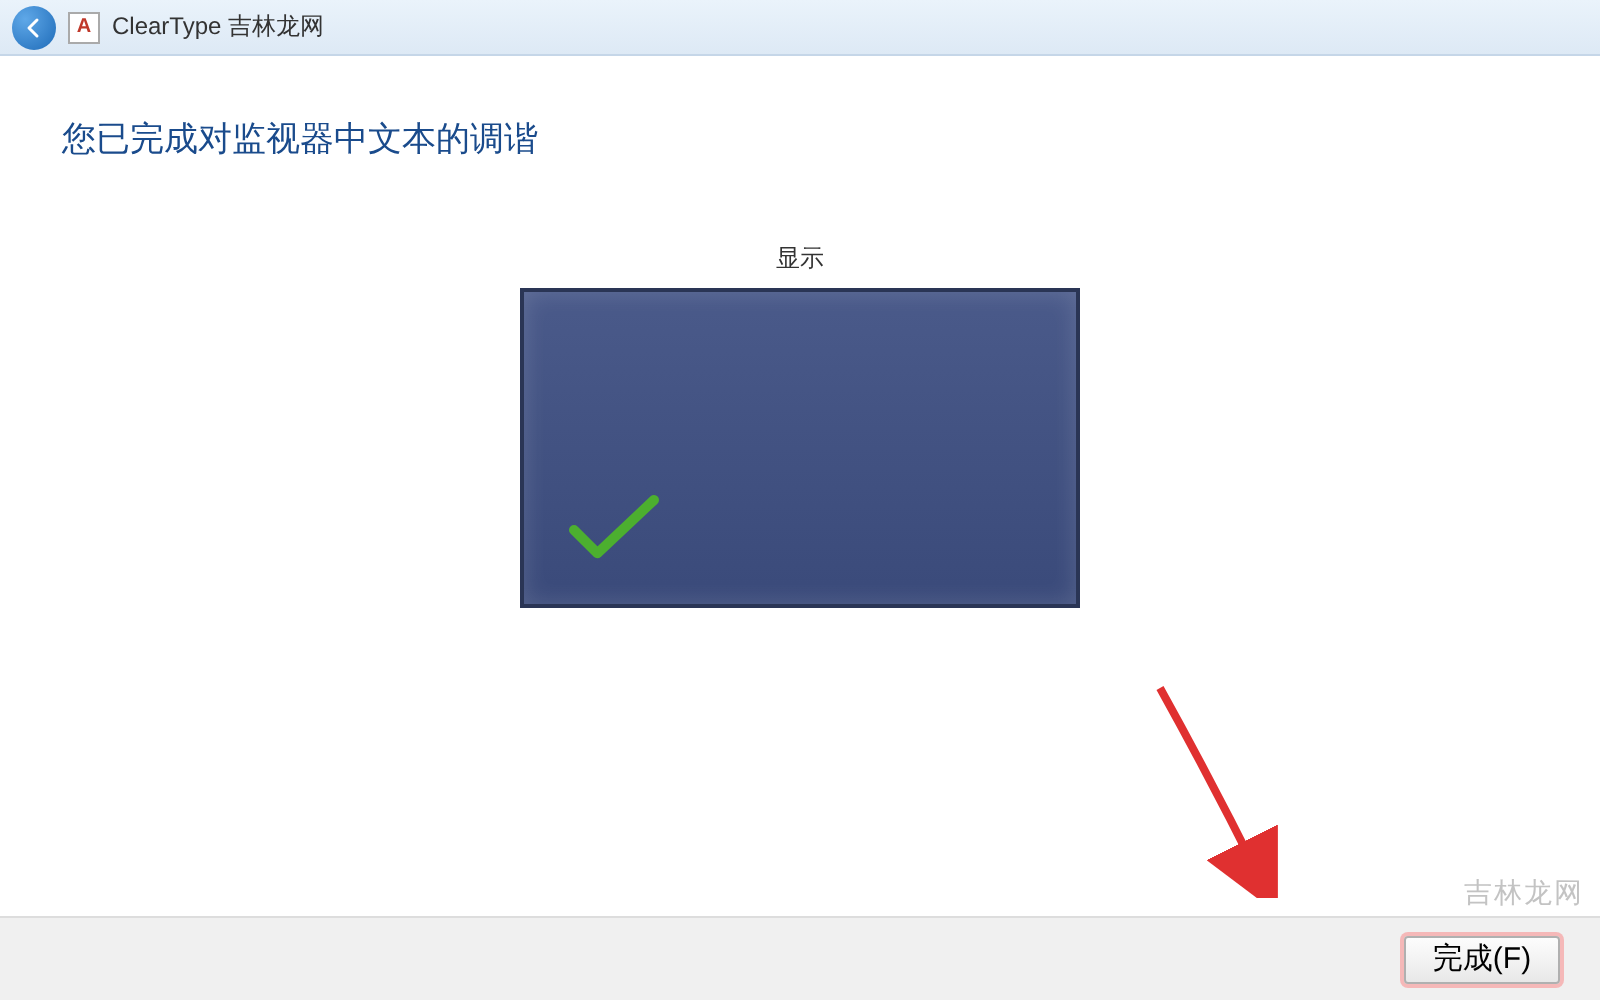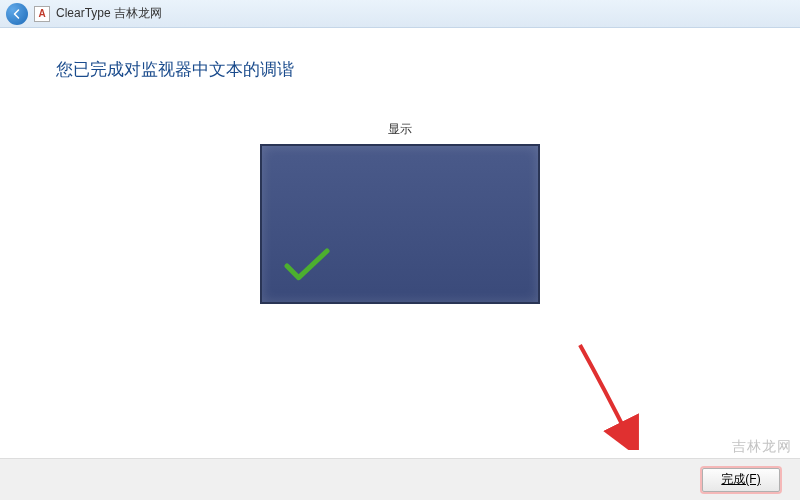--- a/index.html
+++ b/index.html
@@ -43,21 +43,21 @@
       color: #c0392b;
       font-weight: bold;
     }
     .title-text {
       font-size: 12px;
       color: #333;
     }
     .content {
       background: #fff;
       height: 430px;
-      padding: 30px 56px;
+      padding: 30px 31px;
       position: relative;
     }
     .headline {
       font-size: 17px;
       color: #1a4b8c;
       margin-bottom: 40px;
     }
     .monitor-section {
       display: flex;
       flex-direction: column;
@@ -93,27 +93,26 @@
       border-top: 1px solid #ddd;
       display: flex;
       justify-content: flex-end;
       align-items: center;
       padding: 0 20px;
       gap: 8px;
     }
     .btn {
       min-width: 78px;
       height: 24px;
-      font-size: 12px;
+      font-size: 15px;
       background: linear-gradient(to bottom, #fdfdfd, #e8e8e8);
       border: 1px solid #b0b0b0;
       border-radius: 2px;
       cursor: pointer;
       padding: 0 10px;
-      text-decoration: underline;
     }
     .btn.primary {
       box-shadow: 0 0 0 2px rgba(255,80,80,0.35);
     }
     .arrow-annotation {
       position: absolute;
       right: 150px;
       bottom: 46px;
       pointer-events: none;
     }

